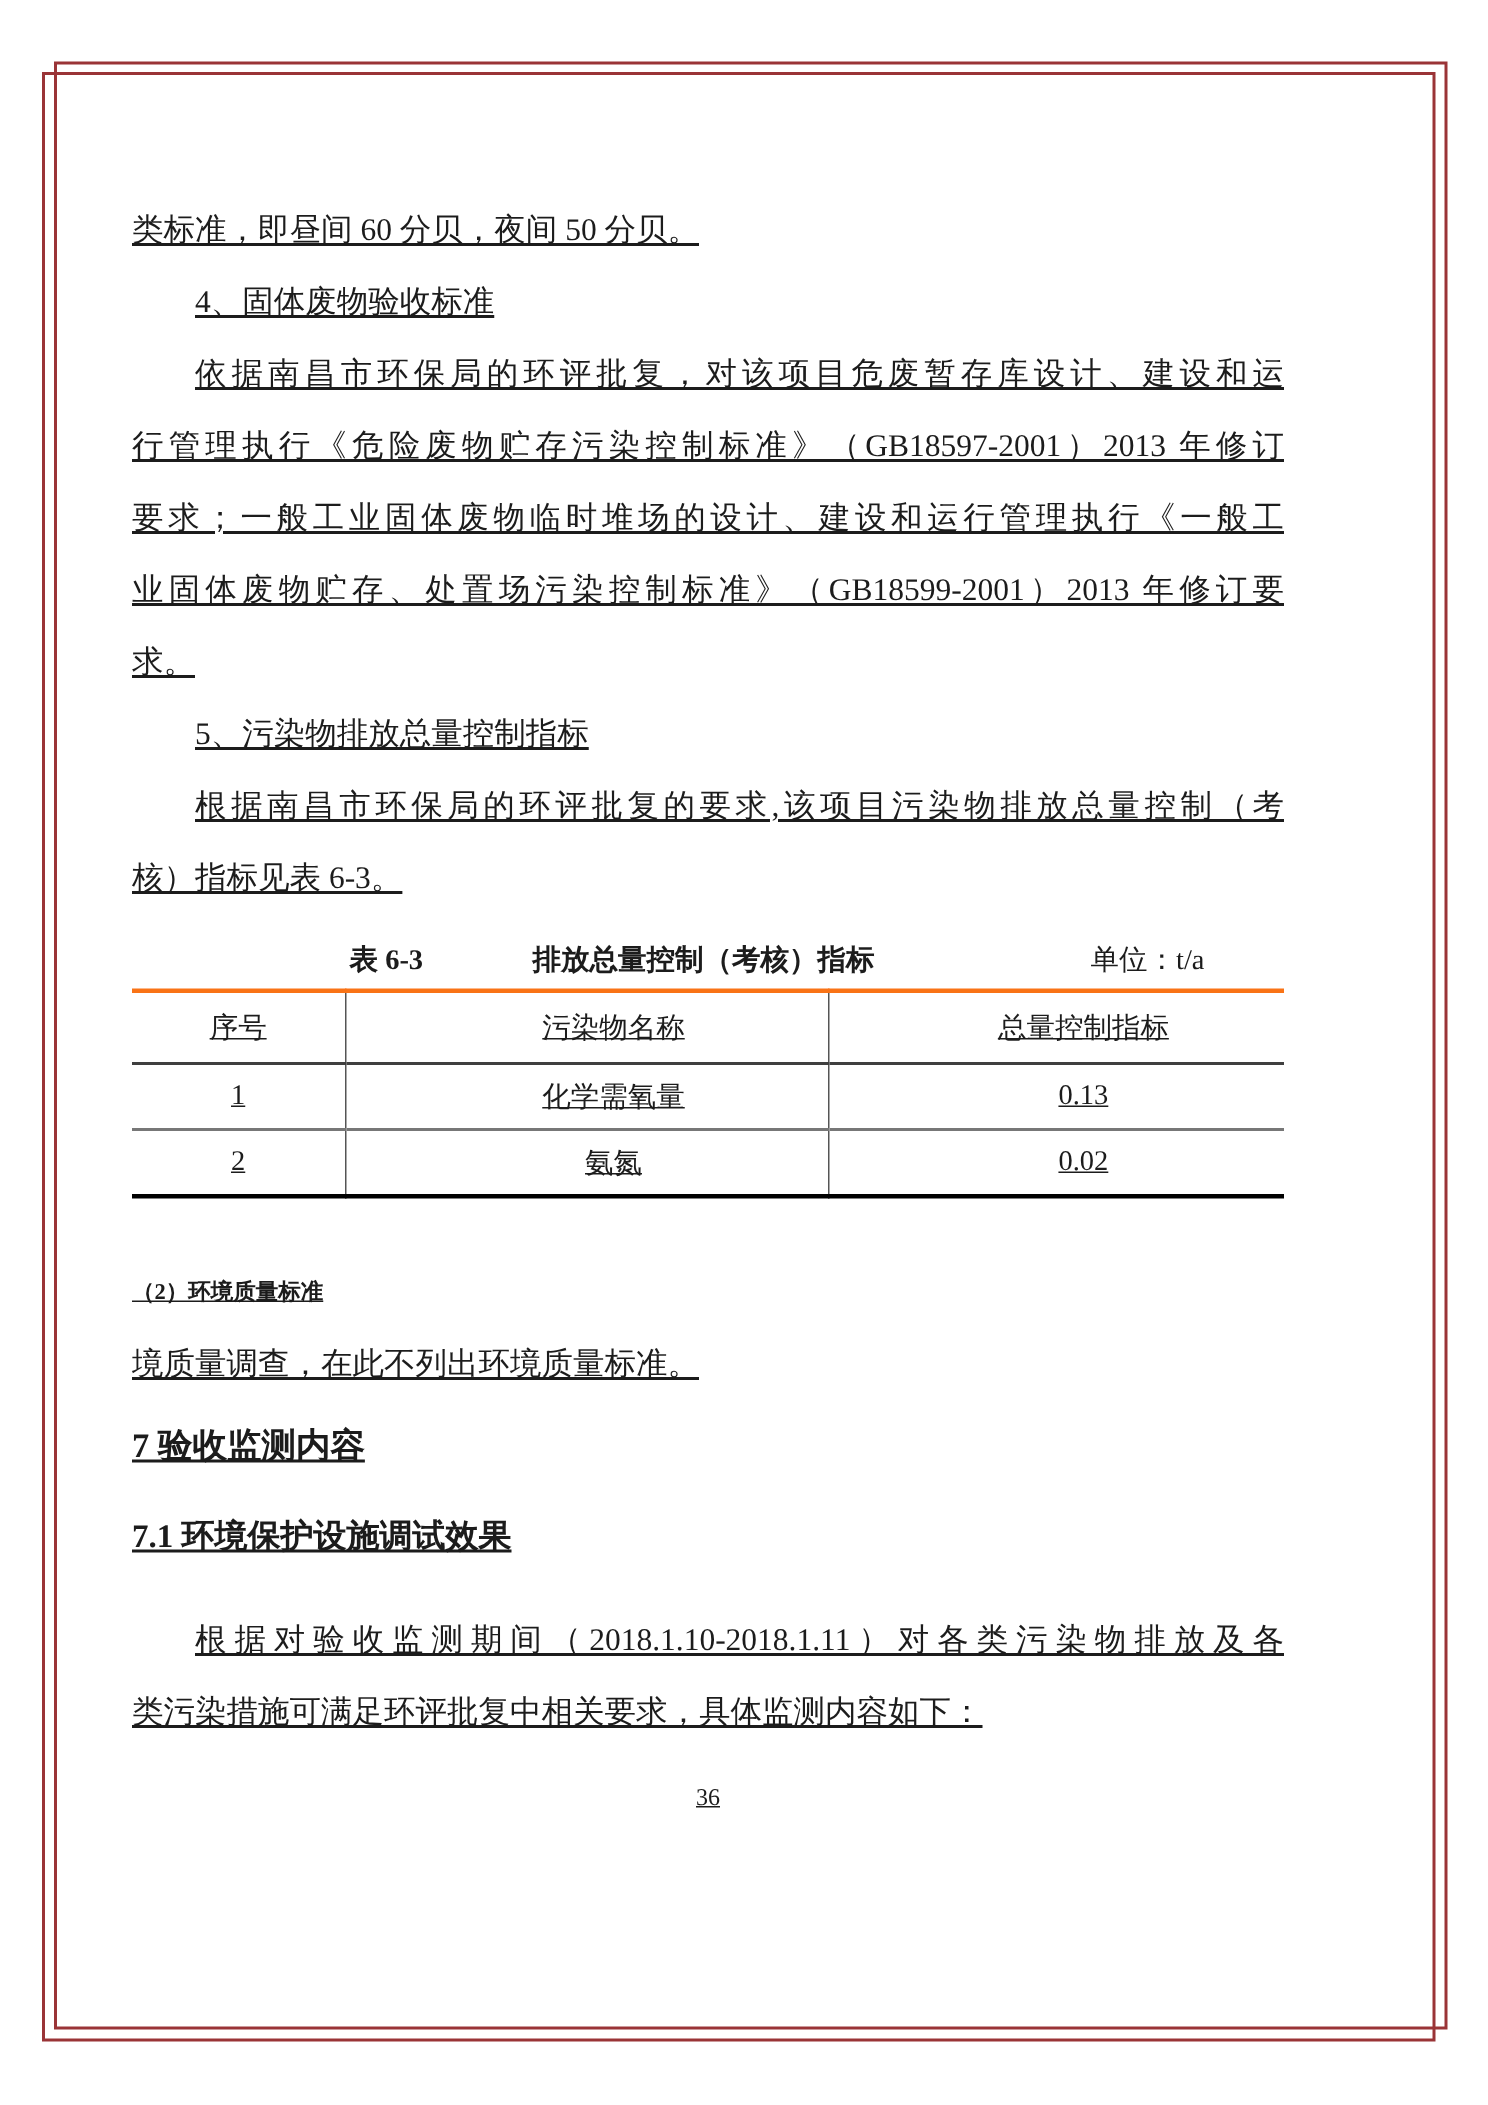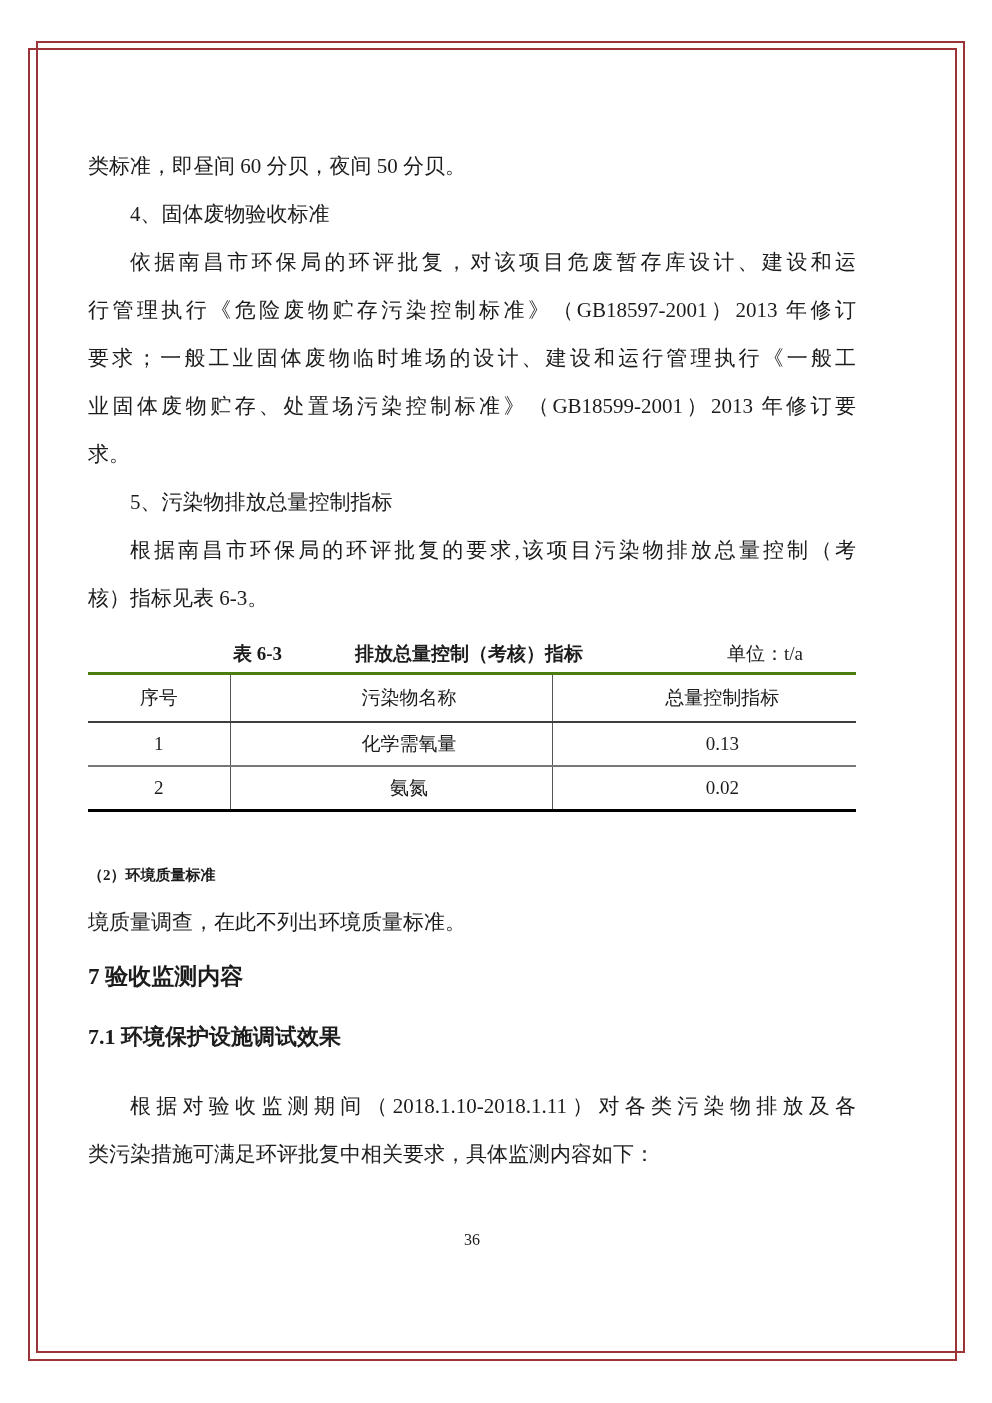--- a/index.html
+++ b/index.html
@@ -5,50 +5,50 @@
   html, body { margin:0; padding:0; }
   body {
     width:992px; height:1403px; position:relative; overflow:hidden;
     background:#ffffff; color:#1c1c1c;
     font-family:"Liberation Serif","DejaVu Serif",serif;
   }
   .border-rect { position:absolute; border:2px solid #9a3437; box-sizing:border-box; background:transparent; }
   #border-a { left:36px; top:41px; width:929px; height:1312px; }
   #border-b { left:28px; top:48px; width:929px; height:1313px; }
 
-  .content { position:absolute; left:88px; top:142px; width:768px; }
+  .content { position:absolute; left:88px; top:129px; width:768px;text-decoration:underline; }
 
   .line { height:48px; line-height:48px; font-size:21px; }
   .just { text-align:justify; text-align-last:justify; }
   .indent { text-indent:42px; }
 
   .caption { position:relative; height:36px; line-height:36px; margin-top:14px; font-size:19px; }
   .cap-label { position:absolute; left:145px; font-weight:bold; }
   .cap-title { position:absolute; left:267px; font-weight:bold; }
   .cap-unit  { position:absolute; left:639px; font-weight:normal; }
 
   table.data-table {
     width:768px; border-collapse:collapse; table-layout:fixed;
-    border-top:3px solid #4d7c0f; border-bottom:3px solid #000;
+    border-top:3px solid #f97316; border-bottom:3px solid #000;
     font-size:19px;
   }
   table.data-table th, table.data-table td {
     text-align:center; vertical-align:middle; padding:0; font-weight:normal;
   }
   table.data-table thead th { height:46px; border-bottom:2px solid #3f3f3f; }
   table.data-table tbody td { height:42px; }
   table.data-table tbody tr.sep td { border-bottom:2px solid #777; }
   table.data-table th + th, table.data-table td + td { border-left:1px solid #555;padding-left:36px; }
 
   .h3 { margin-top:40px; height:46px; line-height:46px; font-size:15px; font-weight:bold; }
   .mt4  { margin-top:4px; }
   .h1 { margin-top:6px;  height:50px; line-height:50px; font-size:23px; font-weight:bold; }
   .h2 { margin-top:12px; height:46px; line-height:46px; font-size:22px; font-weight:bold; }
   .mt22 { margin-top:22px; }
-  .page-num { margin-top:52px; height:20px; line-height:20px; font-size:16px; text-align:center; }
+  .page-num { margin-top:24px; height:20px; line-height:20px; font-size:16px; text-align:center; }
 </style>
 </head>
 <body>
 
 <div class="border-rect" id="border-a"></div>
 <div class="border-rect" id="border-b"></div>
 
 <div class="content">
 
   <div class="line">类标准，即昼间 60 分贝，夜间 50 分贝。</div>

